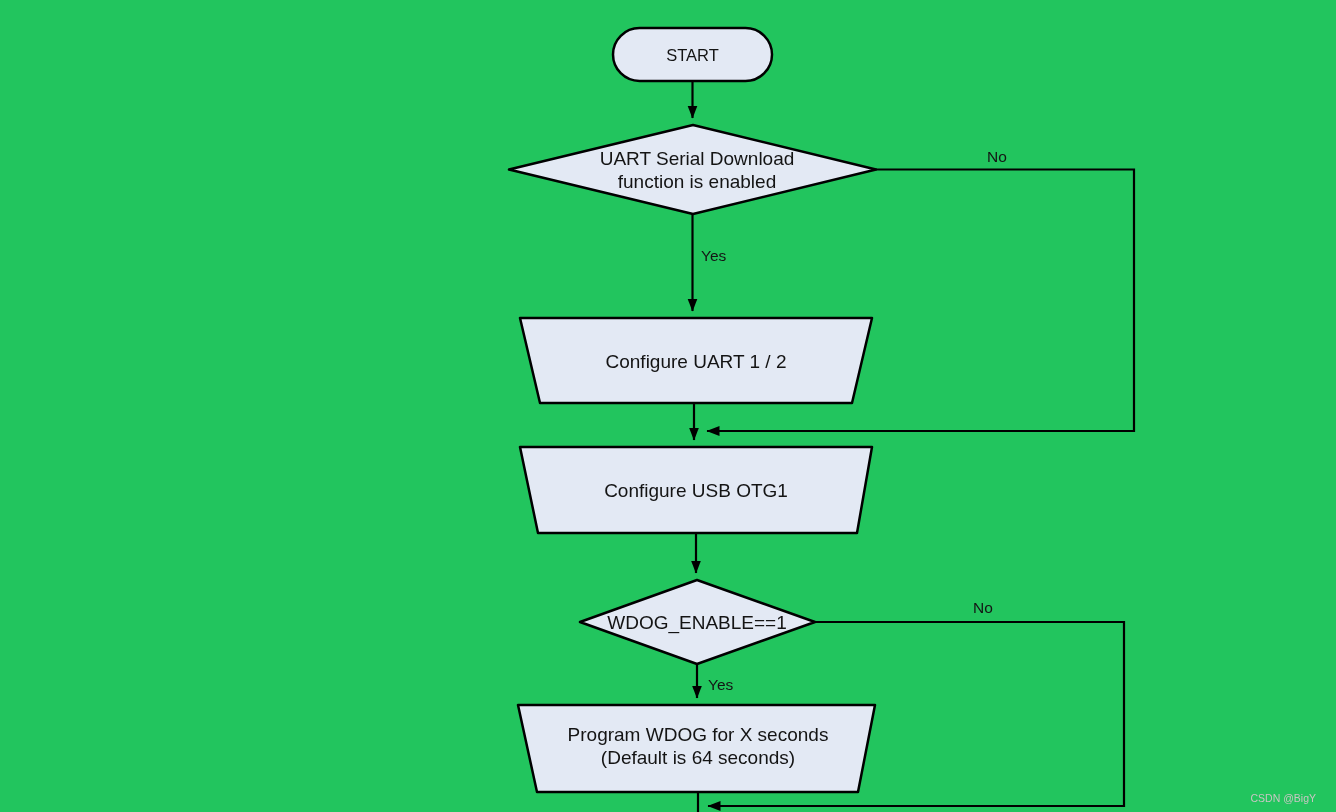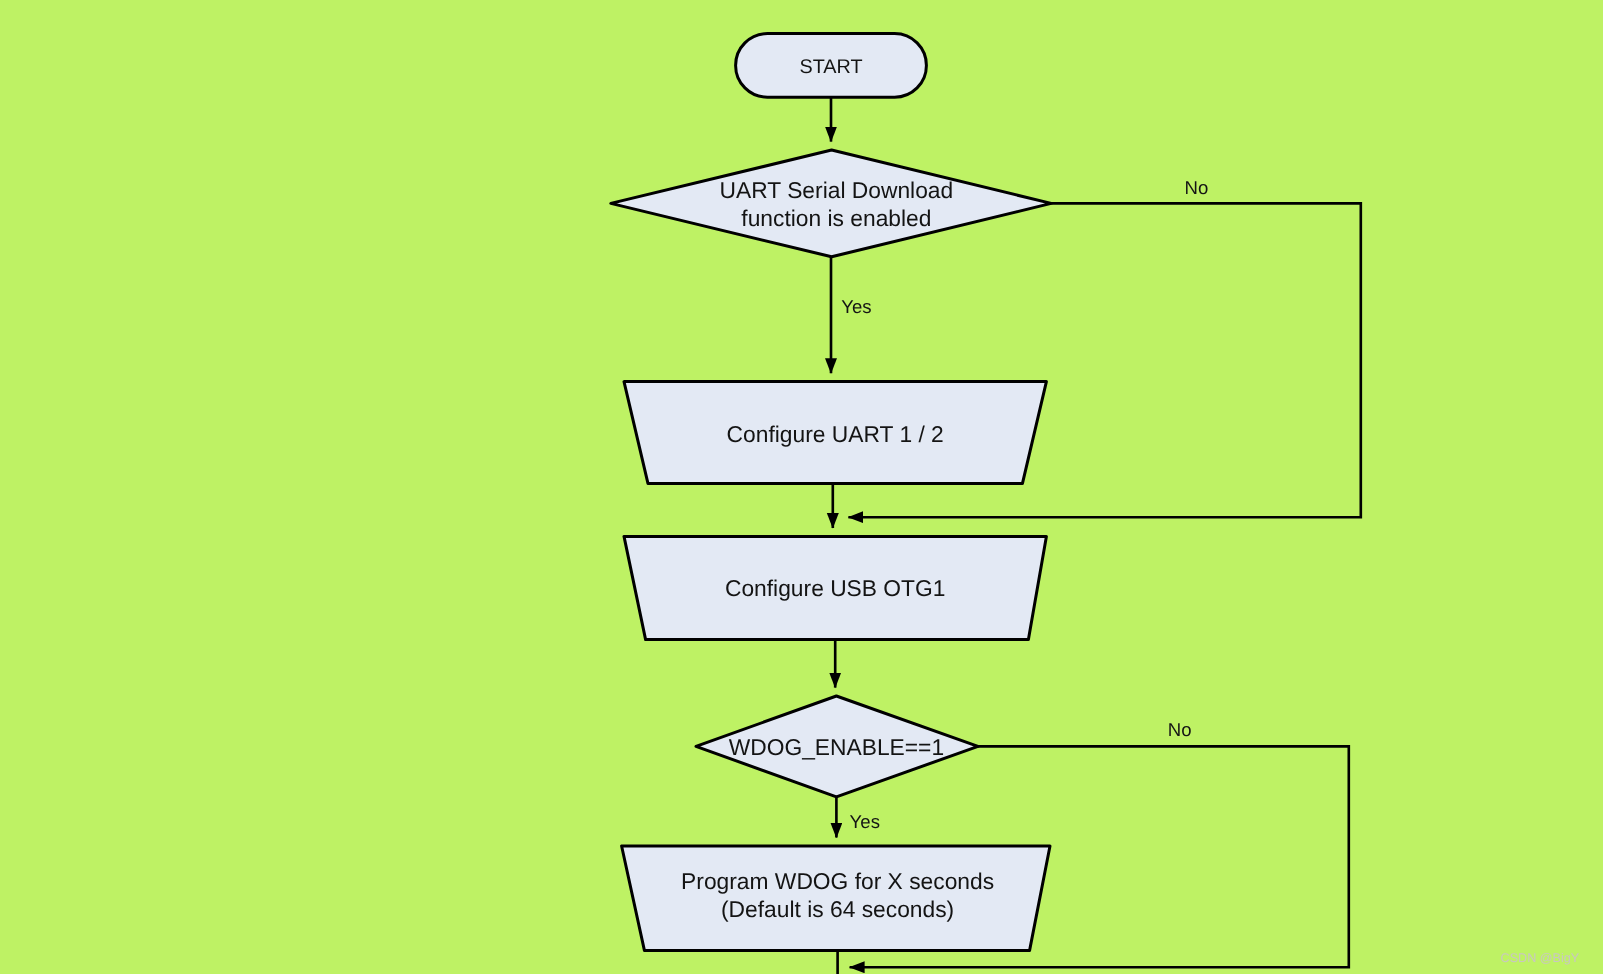--- a/index.html
+++ b/index.html
@@ -4,21 +4,21 @@
 <style>
   html, body {
     margin: 0;
     padding: 0;
     background: #ffffff;
   }
   #canvas {
     position: relative;
     width: 1336px;
     height: 812px;
-    background: #bef264;
+    background: #22c55e;
     overflow: hidden;
     font-family: "Liberation Sans", sans-serif;
   }
   svg { display: block; }
   .shape {
     fill: #e3e9f4;
     stroke: #000000;
     stroke-width: 2.5;
     stroke-linejoin: round;
   }

